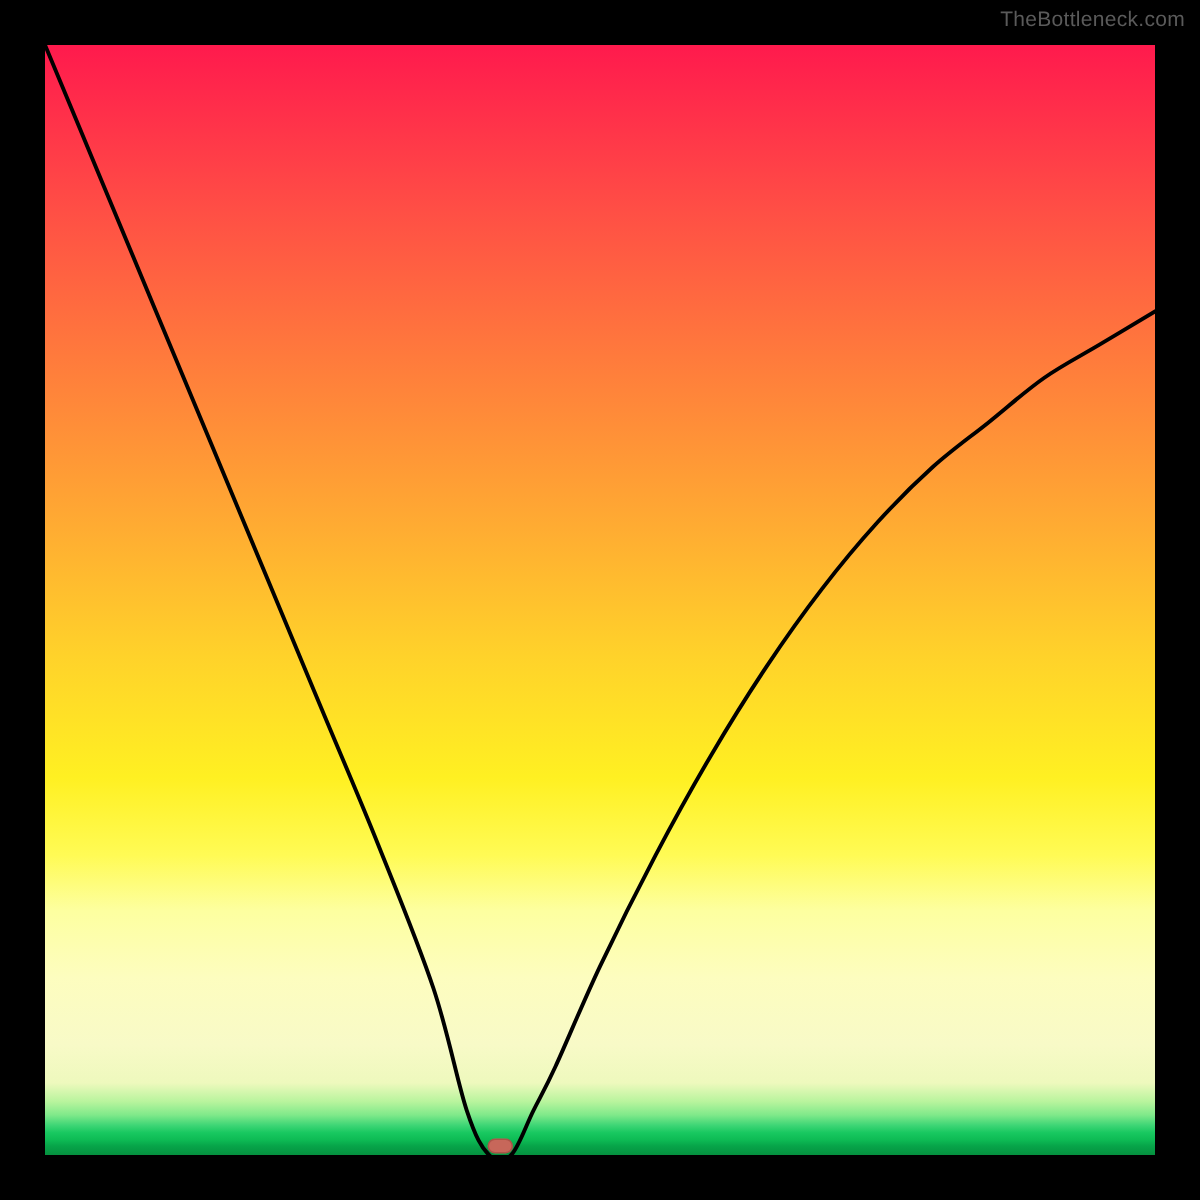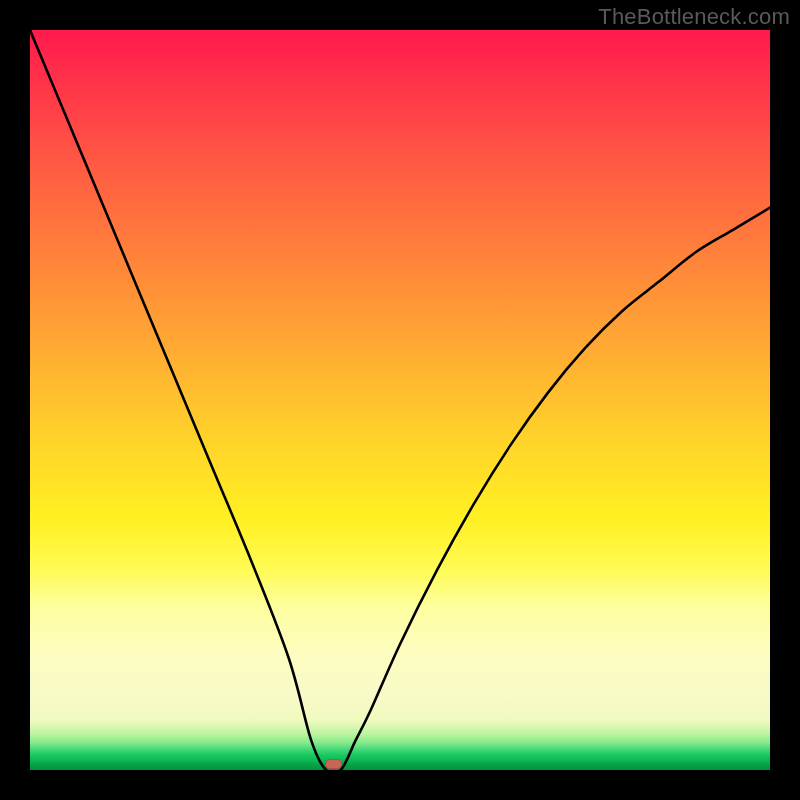--- a/index.html
+++ b/index.html
@@ -61,21 +61,21 @@
     height: 10px;
     border-radius: 5px;
     background: #c7675a;
     box-shadow: 0 0 0 1px rgba(120,50,40,0.35) inset;
   }
   .attribution {
     position: absolute;
     top: 4px;
     right: 10px;
     color: #5a5a5a;
-    font-size: 22px;
+    font-size: 14px;
     letter-spacing: 0.2px;
     user-select: none;
   }
 </style>
 </head>
 <body>
 
 <div class="wrap">
   <div class="attribution">TheBottleneck.com</div>
 

